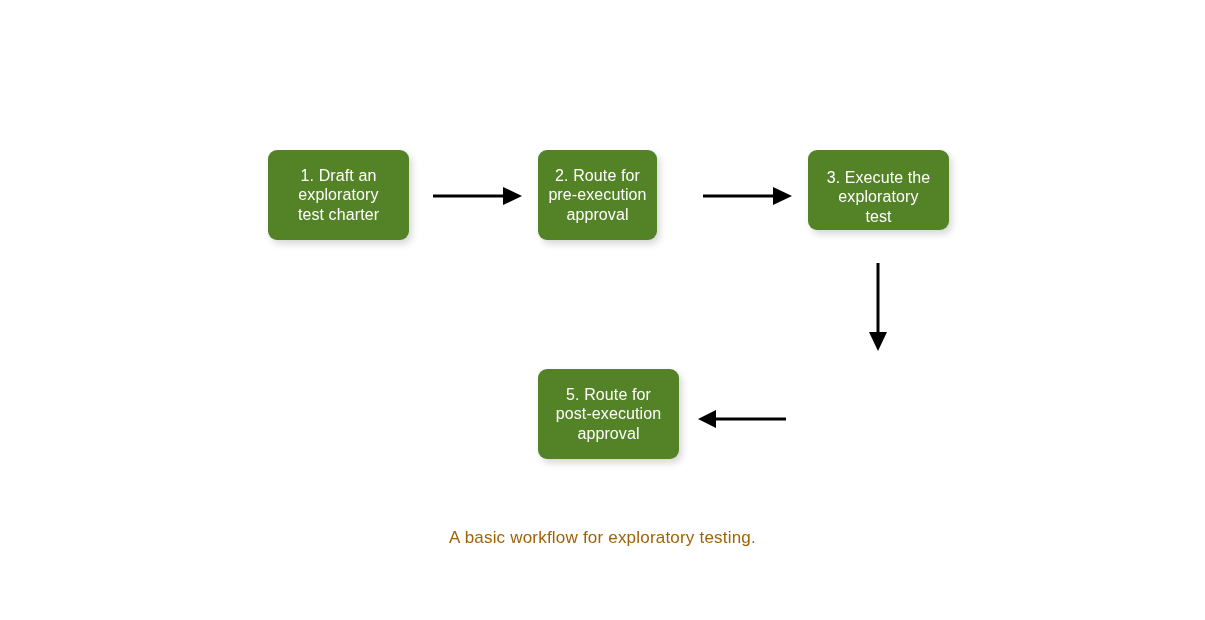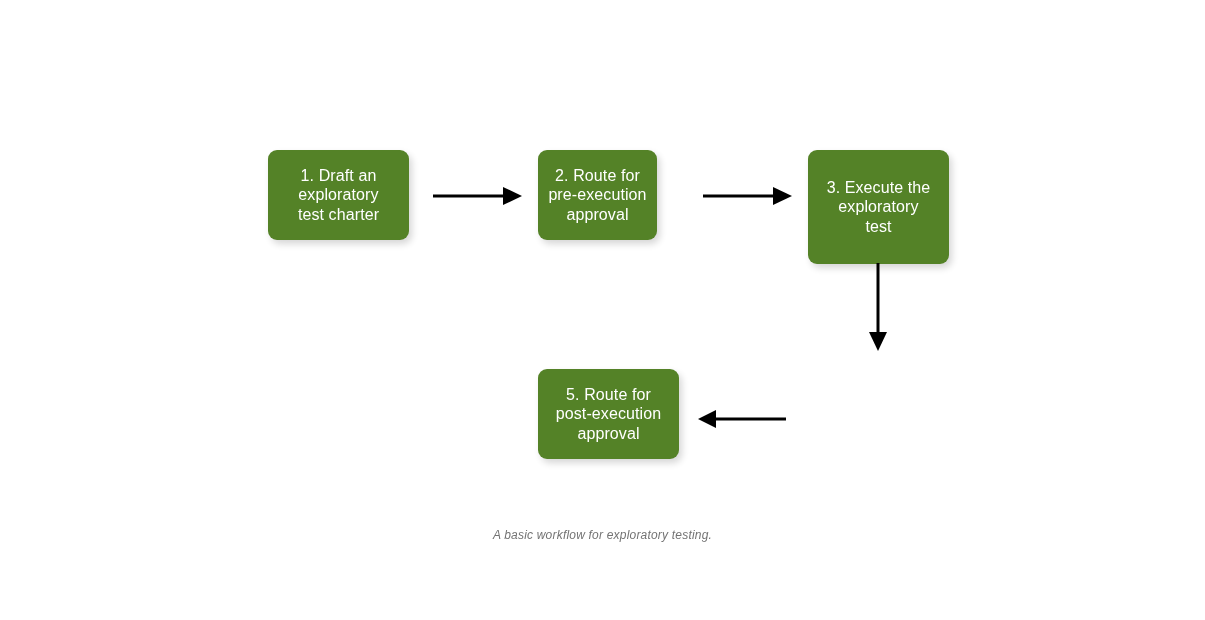--- a/index.html
+++ b/index.html
@@ -50,44 +50,43 @@
   .arrow-svg polygon {
     fill: #000000;
     stroke: none;
   }
   #caption {
     position: absolute;
     left: 0;
     top: 528px;
     width: 1205px;
     text-align: center;
-    font-style: italic;
-    font-size: 12px;
-    color: #737373;
+    font-size: 17px;
+    color: #a16207;
     letter-spacing: 0.2px;
   }
 </style>
 </head>
 <body>
 
 <div id="canvas">
 
   <div class="node" style="left:268px; top:150px; width:141px; height:90px;">
     <span>1. Draft an
 exploratory
 test charter</span>
   </div>
 
   <div class="node" style="left:538px; top:150px; width:119px; height:90px;">
     <span>2. Route for
 pre-execution
 approval</span>
   </div>
 
-  <div class="node" style="left:808px; top:150px; width:141px; height:114px;">
+  <div class="node" style="left:808px; top:150px; width:141px; height:80px;align-items:flex-end;">
     <span>3. Execute the
 exploratory
 test</span>
   </div>
 
 
   <div class="node" style="left:538px; top:369px; width:141px; height:90px;align-items:center;">
     <span>5. Route for
 post-execution
 approval</span>

